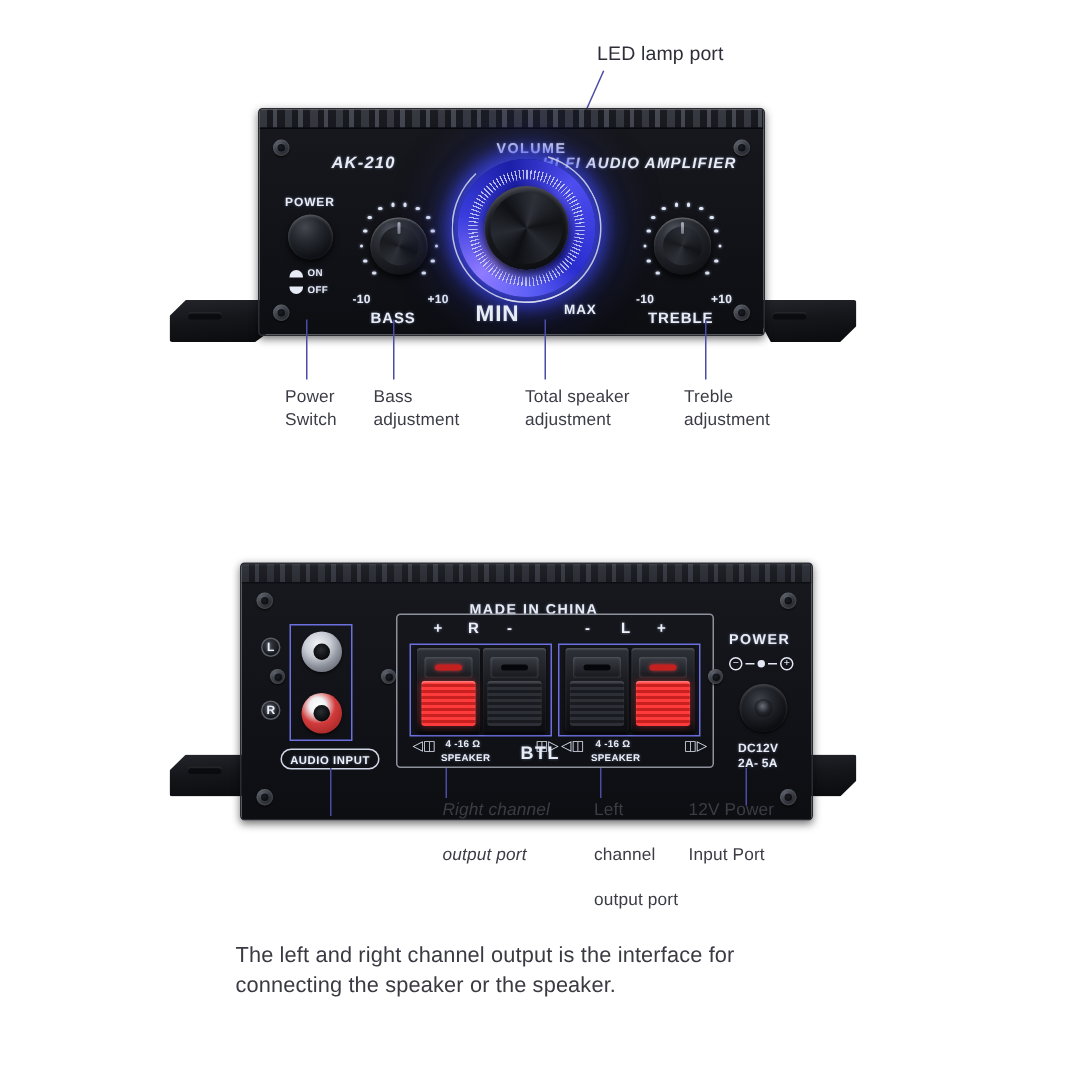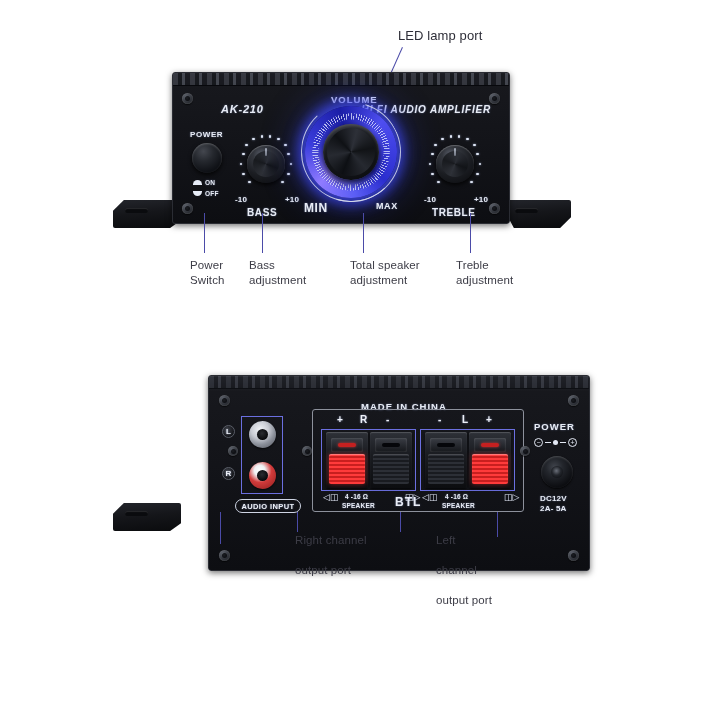--- a/index.html
+++ b/index.html
@@ -340,21 +340,21 @@
       <div class="silk" style="left:74px; top:134px; font-size:10px;">BASS</div>
 
       <div class="vol-wrap" style="left:132px; top:33px; width:92px; height:92px;">
         <div class="vol-glow"></div>
         <div class="vol-ring"></div>
         <div class="vol-ticks"></div>
         <div class="arc r"></div>
         <div class="arc l"></div>
         <div class="vol-knob"></div>
       </div>
-      <div class="silk" style="left:131px; top:128px; font-size:12px;">MIN</div>
+      <div class="silk" style="left:144px; top:128px; font-size:15px;">MIN</div>
       <div class="silk" style="left:203px; top:128px; font-size:9px;">MAX</div>
 
       <div class="knob-wrap" style="left:253px; top:62px; width:58px; height:58px;">
         <div class="dots">
           <i style="left:11.1%; top:32.7%"></i>
             <i style="left:7.4%; top:50.0%"></i>
           <i style="left:11.1%; top:67.3%"></i>
             <i style="left:21.3%; top:81.3%"></i>
           <i style="left:16.5%; top:17.0%"></i>
             <i style="left:28.7%; top:7.1%"></i>
@@ -395,21 +395,21 @@
 
     <div class="bracket" style="left:113px; top:503px; width:68px; height:28px;
                 clip-path: polygon(0% 38%, 16% 0%, 100% 0%, 100% 72%, 84% 100%, 0% 100%);">
       <div class="slot"></div>
     </div>
     <div class="bracket" style="left:503px; top:503px; width:68px; height:28px;
                 clip-path: polygon(0% 0%, 100% 0%, 100% 62%, 84% 100%, 16% 100%, 0% 28%);">
       <div class="slot"></div>
     </div>
 
-    <div class="face" style="left:160px; top:375px; width:382px; height:196px;margin-left:48px;">
+    <div class="face" style="left:160px; top:375px; width:382px; height:172px;">
 
       <div class="fins dark"></div>
 
       <div class="screw" style="left:10px;  top:19px;"></div>
       <div class="screw" style="right:10px; top:19px;"></div>
       <div class="screw" style="left:10px;  bottom:9px;"></div>
       <div class="screw" style="right:10px; bottom:9px;"></div>
 
       <div class="silk mid" style="left:152px; top:25px;">MADE IN CHINA</div>
 
@@ -490,23 +490,28 @@
       <div class="silk tiny" style="left:331px; top:118px; font-size:8px;">DC12V</div>
       <div class="silk tiny" style="left:331px; top:128px; font-size:8px;">2A- 5A</div>
     </div>
   </div>
 
   <div class="lead" style="left:220px; top:512px; height:32px;"></div>
   <div class="lead" style="left:297px; top:512px; height:20px;"></div>
   <div class="lead" style="left:400px; top:512px; height:20px;"></div>
   <div class="lead" style="left:497px; top:512px; height:25px;"></div>
 
-  <div class="callout" style="left:295px; top:533px;">Right channel
+  <div class="callout" style="left:295px; top:533px;font-style:italic;">Right channel
 
 output port</div>
-  <div class="callout" style="left:396px; top:533px;margin-left:40px;">Left
+  <div class="callout" style="left:396px; top:533px;">Left
 
 channel
 
 output port</div>
-
+  <div class="callout" style="left:459px; top:533px;">12V Power
+
+Input Port</div>
+
+  <div class="bottom-cap" style="left:157px; top:627px; width:420px; white-space:pre-line;">The left and right channel output is the interface for
+connecting the speaker or the speaker.</div>
 
 </div>
 
 </body></html>

